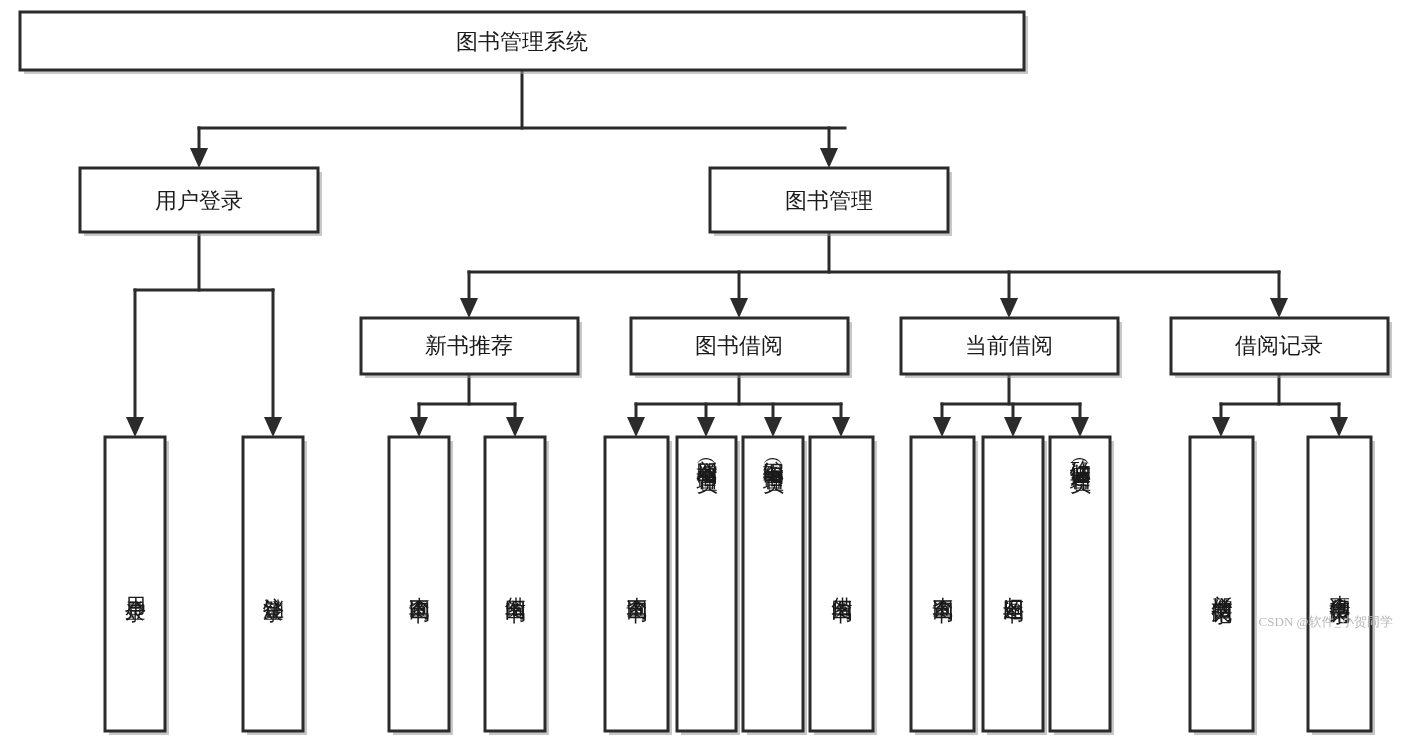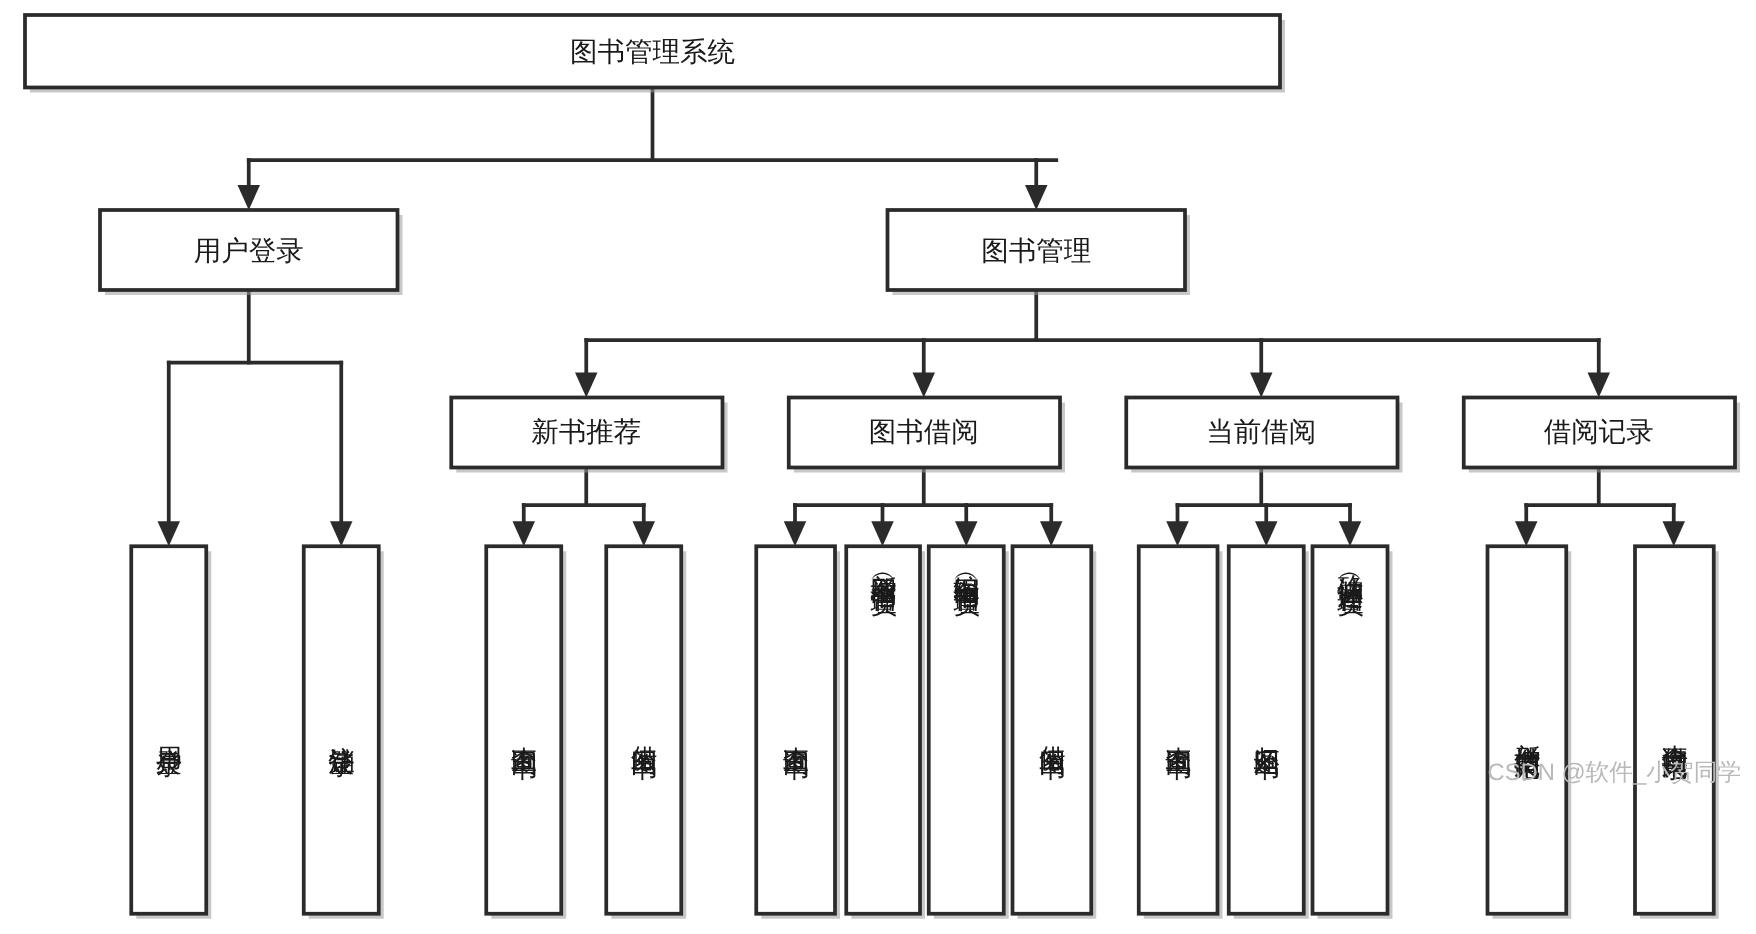--- a/index.html
+++ b/index.html
@@ -64,22 +64,22 @@
     align-items: center;
     justify-content: center;
     text-align: center;
     white-space: nowrap;
     pointer-events: none;
   }
   .watermark {
     position: absolute;
     right: 12px;
     bottom: 6px;
-    font-family: Liberation Sans, sans-serif;
-    font-size: 19px;
+    font-family: Liberation Serif, serif;
+    font-size: 13px;
     color: #b9b9b9;
     white-space: nowrap;
     user-select: none;
   }
 </style>
 </head>
 <body>
 
 <div id="diagram-root">
 

